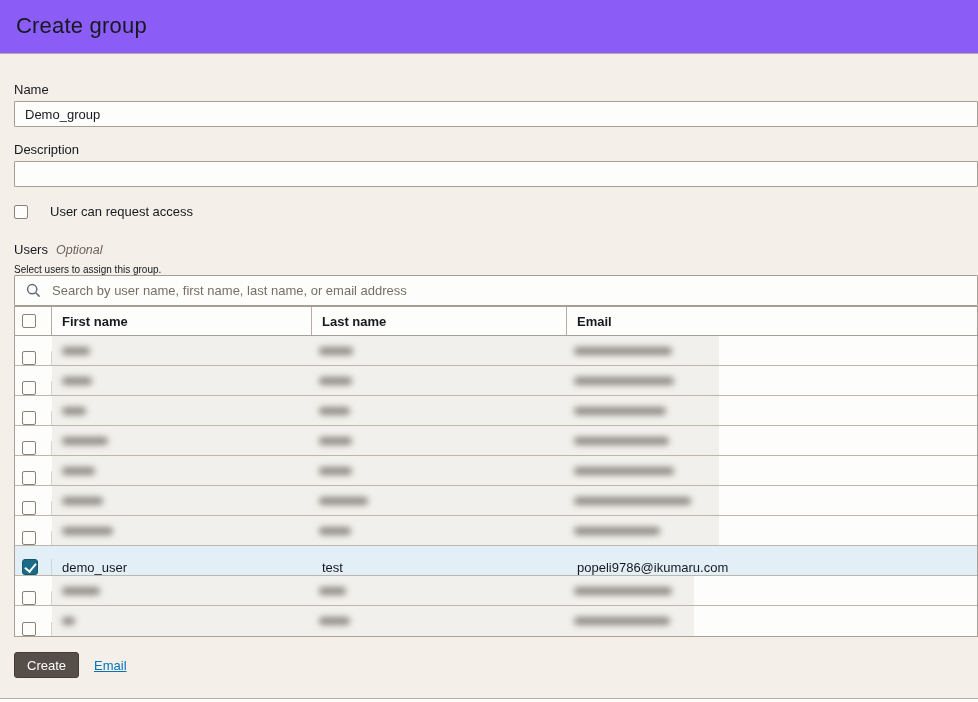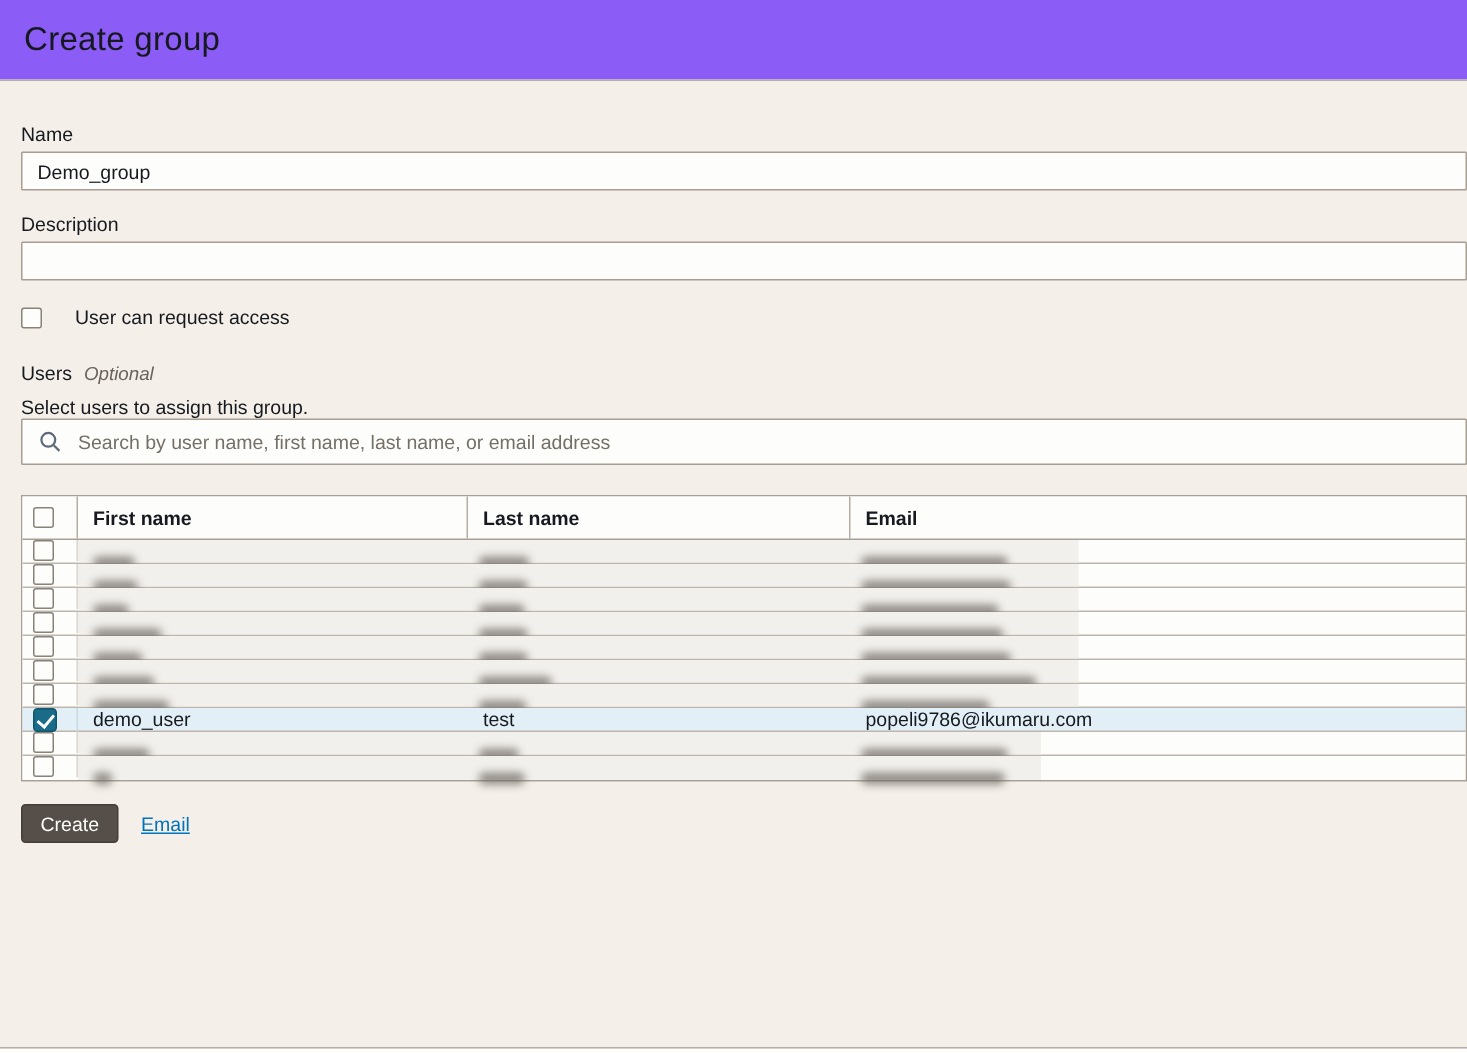--- a/index.html
+++ b/index.html
@@ -82,40 +82,39 @@
     content: "";
     position: absolute;
     left: 4px; top: 1px;
     width: 5px; height: 9px;
     border: solid #ffffff;
     border-width: 0 2px 2px 0;
     transform: rotate(40deg);
   }
   .checkbox-row .cb-label { margin-left: 22px; }
   .users-block { margin-top: 21px; }
-  .users-hint { font-size: 13px; color: #16191f; margin-top: 6px; }
+  .users-hint { font-size: 10px; color: #16191f; margin-top: 6px; }
   .searchbar {
     margin-top: 0;
     height: 31px;
     border: 1px solid #a79d92;
     background: #fdfdfb;
     border-radius: 1px;
     display: flex;
     align-items: center;
     padding: 0 10px 0 11px;
   }
   .searchbar svg { flex: 0 0 auto; }
   .searchbar .ph {
     font-size: 13px;
     color: #757067;
     margin-left: 11px;
     white-space: nowrap;
   }
   .utable {
-    margin-top: 20px;
     border: 1px solid #a8a096;
     background: #fdfdfb;
   }
   .thead {
     display: flex;
     height: 29px;
     border-bottom: 1px solid #a8a096;
     background: #fdfdfb;
     align-items: stretch;
   }
@@ -128,24 +127,24 @@
     padding-left: 10px;
     border-right: 1px solid #b5ada3;
   }
   .thead .hcell:last-child { border-right: none; }
   .col-cb { width: 37px; padding-left: 7px !important; }
   .col-first { width: 260px; }
   .col-last { width: 255px; }
   .col-email { flex: 1; }
   .trow {
     display: flex;
-    height: 16px;
+    height: 30px;
     border-bottom: 1px solid #bdb6ad;
     position: relative;
-    align-items: flex-start;
+    align-items: flex-end;
     background: #fdfdfb;
   }
   .trow:last-child { border-bottom: none; }
   .trow .cell {
     display: flex;
     align-items: center;
     font-size: 13px;
     padding-left: 10px;
     color: #16191f;
   }

